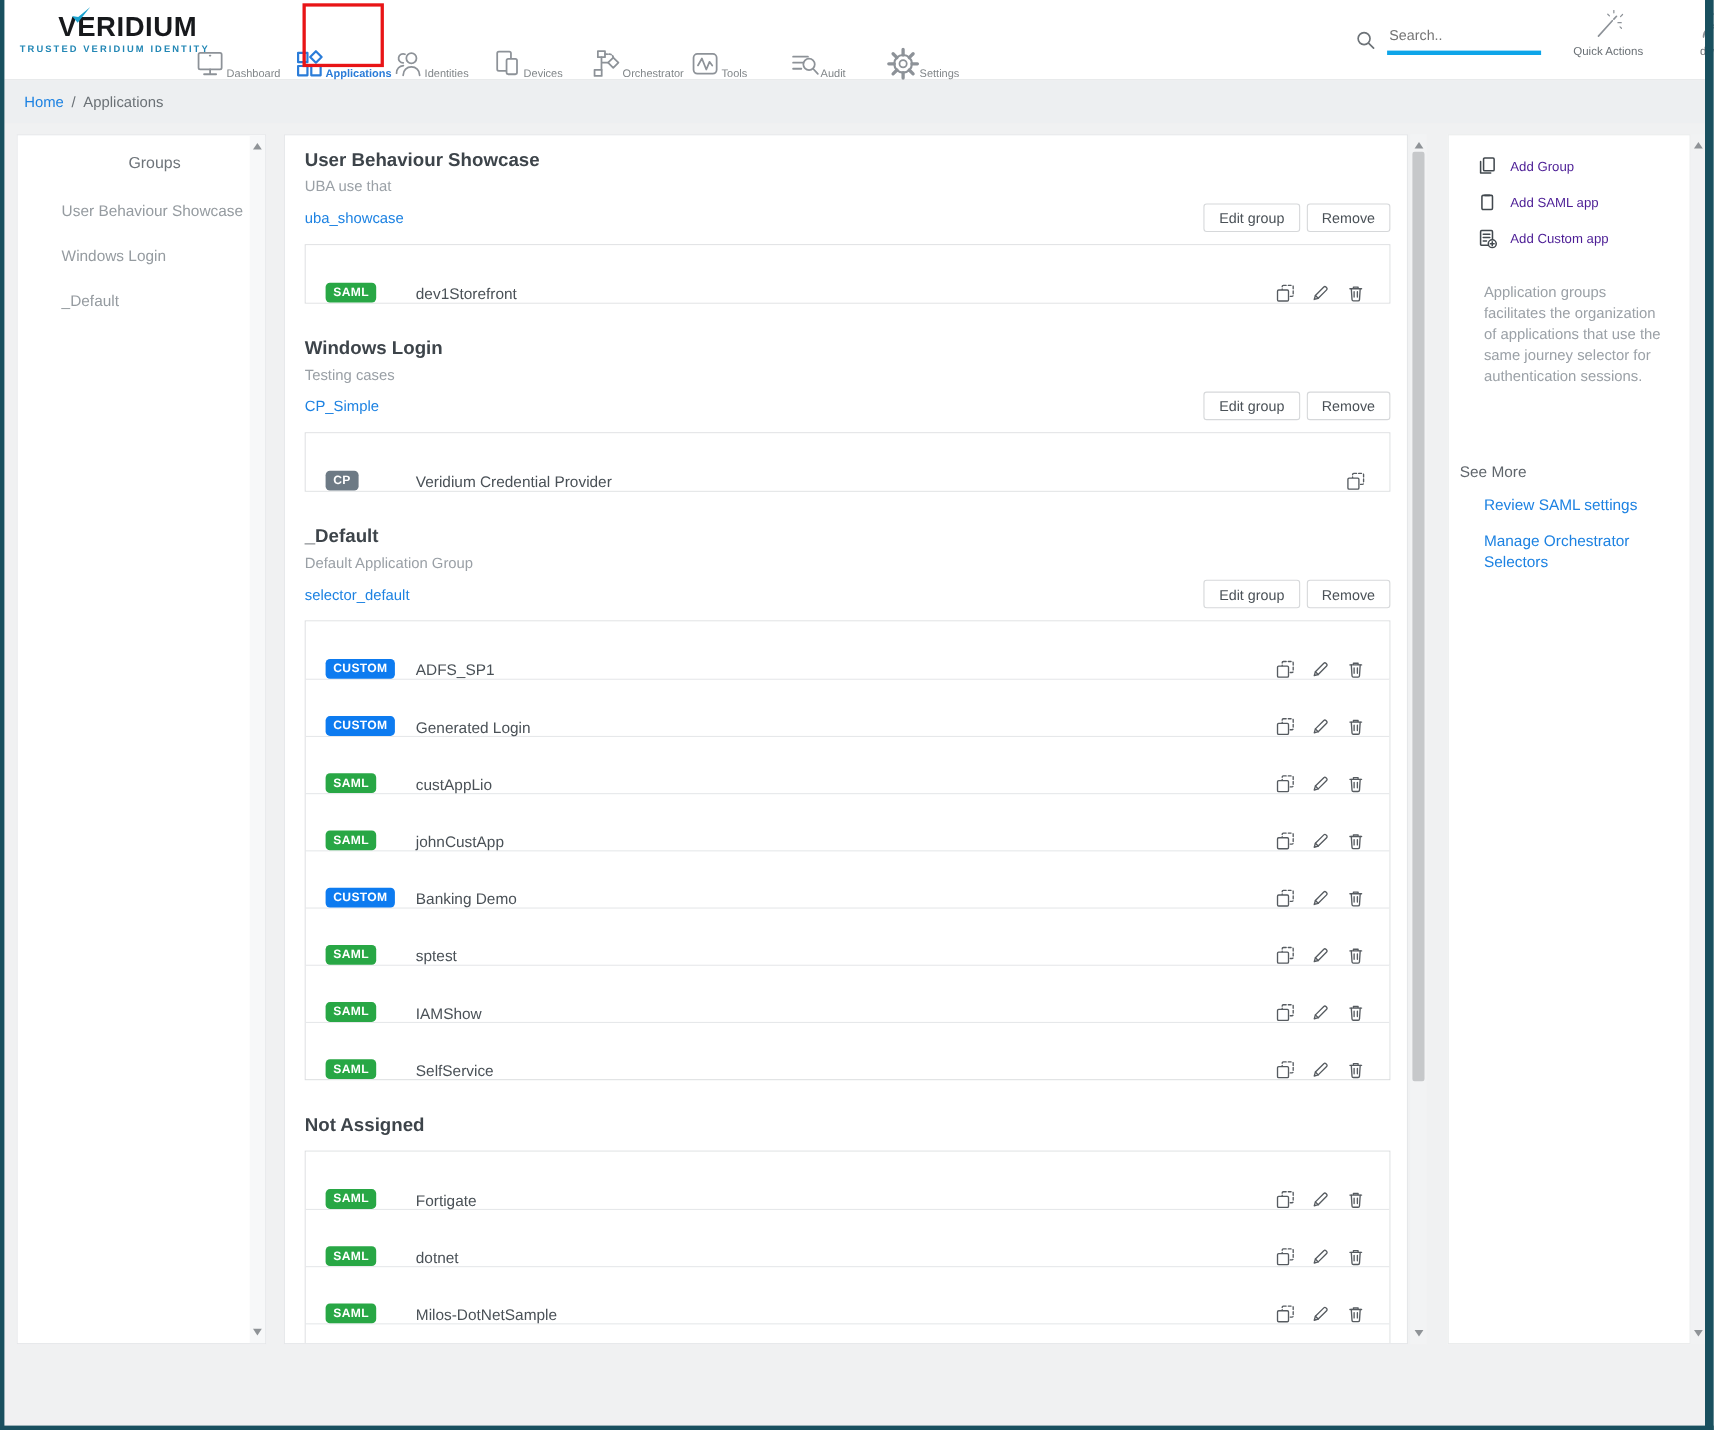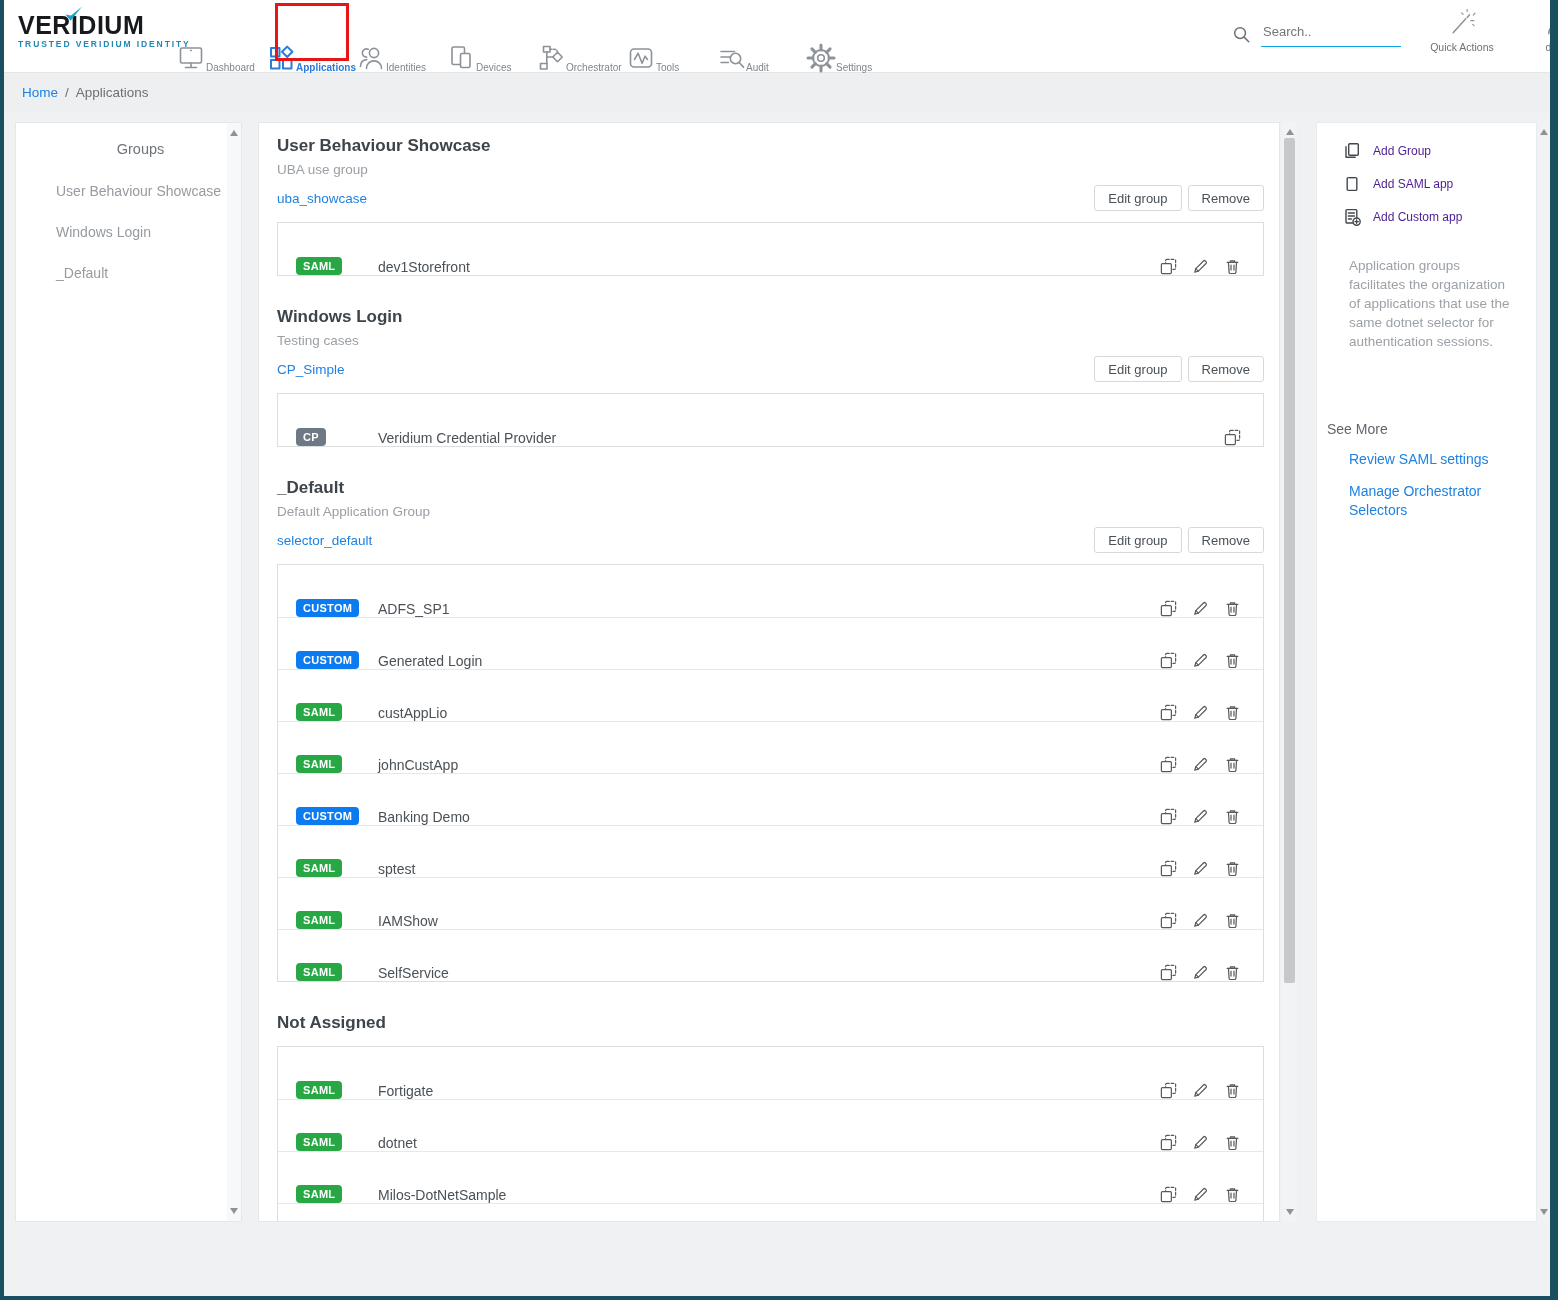--- a/index.html
+++ b/index.html
@@ -12,33 +12,33 @@
     color:#4a5157;
   }
   
   .frame-left  { position:absolute; left:0; top:0; bottom:0; width:4px;  background:#19505f; z-index:50;}
   .frame-right { position:absolute; right:0; top:0; bottom:0; width:8px; background:#19505f; z-index:50;}
   .frame-bottom{ position:absolute; left:0; right:0; bottom:0; height:4px; background:#19505f; z-index:51;}
 
   
   #navbar { position:absolute; left:4px; right:8px; top:0; height:73px; background:#fff; border-bottom:1px solid #e3e5e7; z-index:10; }
   #logo { position:absolute; left:14px; top:12px; width:190px; }
-  #logo .logo-title { font-size:25px; font-weight:800; letter-spacing:.5px; color:#17191c; position:relative; line-height:26px;}
+  #logo .logo-title { font-size:25px; font-weight:800; letter-spacing:.5px; color:#17191c; position:relative; line-height:26px;margin-left:35px;}
   #logo .logo-check { position:absolute; left:46px; top:-6px; width:19px; height:16px; }
   #logo .logo-tagline { font-size:8.5px; font-weight:bold; letter-spacing:1.9px; color:#2287b5; margin-top:1px; }
   #nav-items { position:absolute; left:172px; top:0; height:73px; display:flex; }
   .nav-item { width:90px; display:flex; flex-direction:row; align-items:flex-end; cursor:pointer; padding-top:9px;}
   .nav-item .ico { width:30px; height:30px; color:#8d9298; }
   .nav-item .nav-label { font-size:10px; color:#818689; margin-top:5px; }
   .nav-item.active .ico { color:#2a7cd8; }
   .nav-item.active .nav-label { color:#2a7cd8; font-weight:bold; }
   #annotation-box { position:absolute; left:271px; top:3px; width:74px; height:58px; border:3px solid #e81416; z-index:20; }
   #search-area { position:absolute; left:1228px; top:22px; display:flex; align-items:center; gap:10px; }
   #search-area .ico { width:19px; height:19px; color:#6d7378; }
-  #search-input { border:none; border-bottom:1px solid #0ea5e9; width:140px; font-size:13px; color:#8a9096; background:transparent; padding:2px 2px 7px; outline:none; font-family:"Liberation Sans",sans-serif;}
+  #search-input { border:none; border-bottom:4px solid #0ea5e9; width:140px; font-size:13px; color:#8a9096; background:transparent; padding:2px 2px 7px; outline:none; font-family:"Liberation Sans",sans-serif;}
   .nav-util { position:absolute; top:9px; display:flex; flex-direction:column; align-items:center; cursor:pointer;}
   .nav-util .ico { width:28px; height:28px; color:#8d9298; }
   .nav-util .nav-label { font-size:10.5px; color:#6b7176; margin-top:4px; }
   #quick-actions { left:1418px; width:80px; }
   #user-menu { left:1528px; width:52px; }
 
   
   #breadcrumb { position:absolute; left:4px; right:8px; top:73px; height:39px; background:#edeff1; line-height:39px; padding-left:18px; font-size:13.5px; z-index:9;}
   #breadcrumb .bc-home { color:#1d82e2; text-decoration:none; cursor:pointer;}
   #breadcrumb .bc-sep { color:#6b7176; margin:0 7px; }
@@ -246,21 +246,21 @@
     </div>
   <div class="sb-scroll">
     <div class="arr up"></div>
     <div class="arr down"></div>
   </div>
 </div>
 
 <div id="main" class="panel">
   <div class="group">
     <div class="group-title">User Behaviour Showcase</div>
-    <div class="group-sub">UBA use group</div>
+    <div class="group-sub">UBA use that</div>
     <div class="selector-row">
       <a class="selector-link">uba_showcase</a>
       <div class="group-btns">
         <button class="btn">Edit group</button>
         <button class="btn">Remove</button>
       </div>
     </div>
     <div class="apps">
   <div class="app-row">
     <span class="badge-wrap"><span class="app-badge" style="background: rgb(40, 167, 69);">SAML</span></span>
@@ -681,21 +681,21 @@
           <svg viewBox="0 0 18 18" style="stroke-width:1.4">
             <rect x="3" y="1.6" width="10.8" height="13.4" rx="1"></rect>
             <path d="M5.4 5h6M5.4 8h6M5.4 11h3"></path>
             <circle cx="13.6" cy="13.6" r="3.6" fill="#fff"></circle>
             <path d="M13.6 11.9v3.4M11.9 13.6h3.4"></path>
           </svg>
         </span>
     <span class="rp-label">Add Custom app</span>
   </div>
 </div>
-  <div class="rp-desc">Application groups facilitates the organization of applications that use the same dotnet selector for authentication sessions.</div>
+  <div class="rp-desc">Application groups facilitates the organization of applications that use the same journey selector for authentication sessions.</div>
   <div class="see-more-h">See More</div>
   <div id="see-more-links">
       <a class="see-more-link">Review SAML settings</a>
       <a class="see-more-link">Manage Orchestrator Selectors</a>
     </div>
 </div>
 
 <div id="page-scroll" class="scroll-strip">
   <div class="arr up"></div>
   <div class="arr down"></div>

